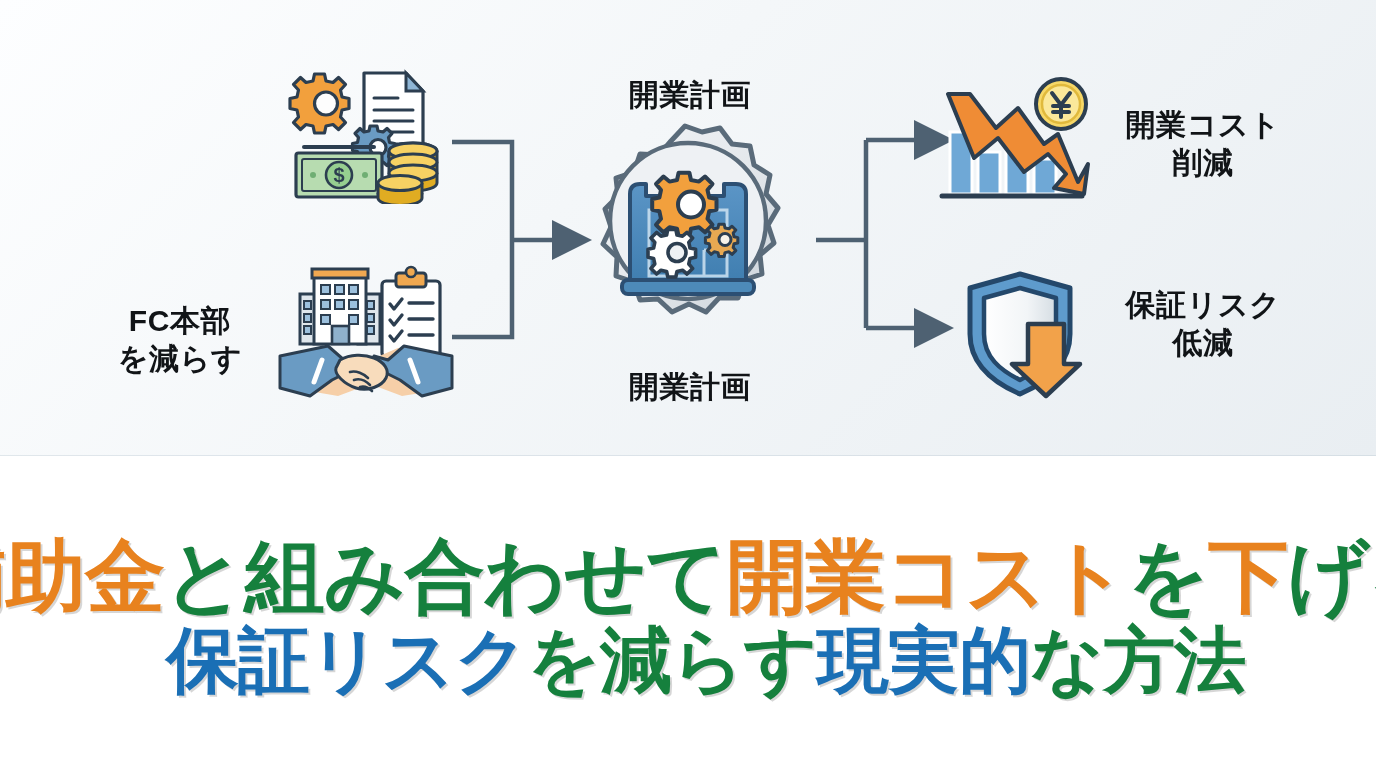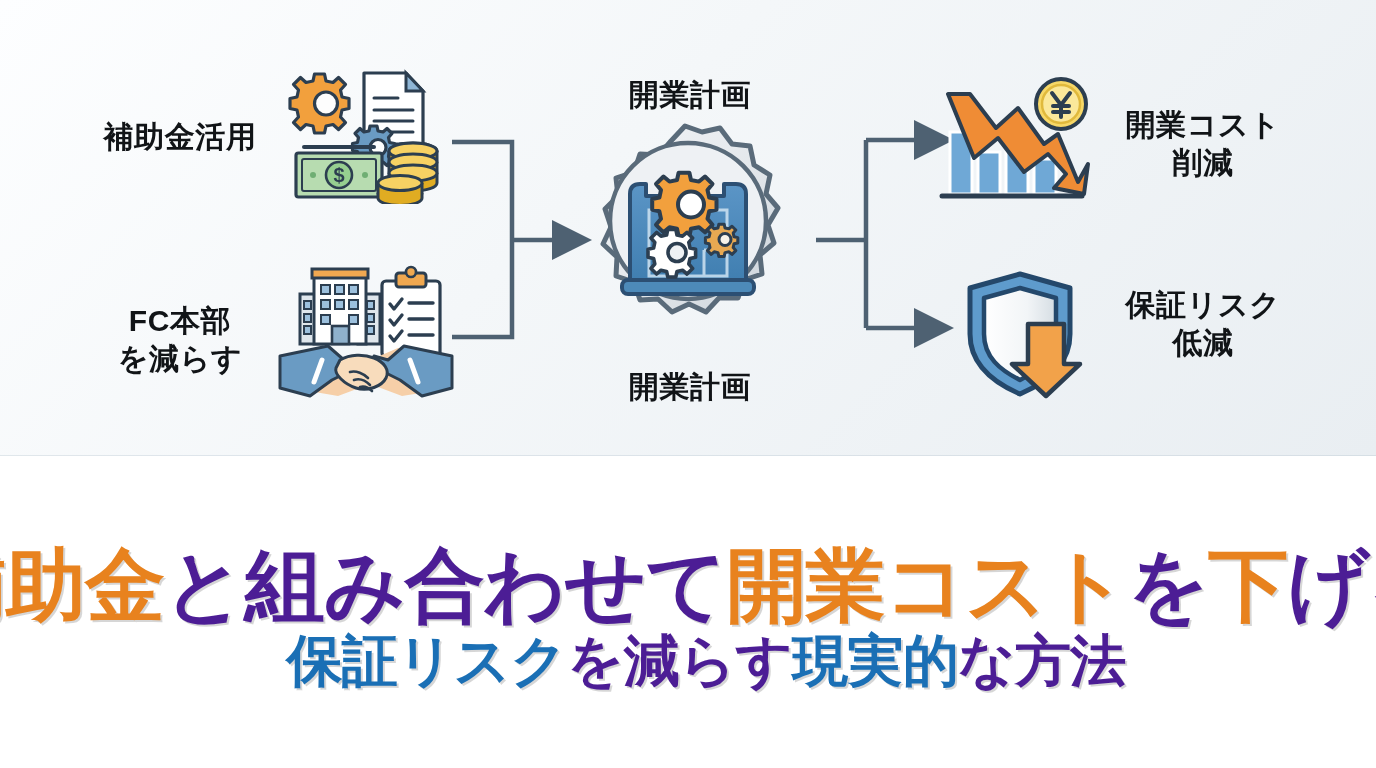--- a/index.html
+++ b/index.html
@@ -111,22 +111,22 @@
   .headline-line {
     font-family: "Liberation Sans", "DejaVu Sans", sans-serif;
     font-weight: 700;
     font-size: 80px;
     line-height: 1.11;
     letter-spacing: -0.012em;
     white-space: nowrap;
     color: #111111;
     text-shadow: 2px 2px 0 rgba(0,0,0,0.16);
   }
-  .headline-line-2 { font-size: 56px; margin-left: 36px; }
-  .hl-black  { color: #4c1d95; }
+  .headline-line-2 { font-size: 72px; margin-left: 36px; }
+  .hl-black  { color: #15803d; }
   .hl-orange { color: #e8821e; }
   .hl-blue   { color: #1a6fb5; }
 </style>
 </head>
 <body>
 
 <div class="canvas">
 
   <div class="diagram-panel">
 
@@ -139,21 +139,20 @@
 
       <path d="M452,142 L512,142 L512,337 L452,337" fill="none" stroke="#4e6172" stroke-width="4.5" stroke-linejoin="miter"></path>
       <path d="M512,240 L556,240" fill="none" stroke="#4e6172" stroke-width="4.5" marker-end="url(#arrowhead)"></path>
 
       <path d="M816,240 L866,240" fill="none" stroke="#4e6172" stroke-width="4.5"></path>
       <path d="M866,140 L866,328" fill="none" stroke="#4e6172" stroke-width="4.5"></path>
       <path d="M866,140 L918,140" fill="none" stroke="#4e6172" stroke-width="4.5" marker-end="url(#arrowhead)"></path>
       <path d="M866,328 L918,328" fill="none" stroke="#4e6172" stroke-width="4.5" marker-end="url(#arrowhead)"></path>
     </svg>
 
-    <div class="node-label label-left-1">補助金活用</div>
 
     <div class="node icon-subsidy">
       <svg viewBox="0 0 166 148" width="166" height="148">
 
         <path d="M82,17 L124,17 L141,35 L141,105 L82,105 Z" fill="#ffffff" stroke="#2c3e50" stroke-width="3.2" stroke-linejoin="round"></path>
         <path d="M124,17 L124,35 L141,35 Z" fill="#8fb6d6" stroke="#2c3e50" stroke-width="3"></path>
         <g stroke="#2c3e50" stroke-width="3" stroke-linecap="round">
           <line x1="92" y1="42" x2="116" y2="42"></line>
           <line x1="92" y1="54" x2="131" y2="54"></line>
           <line x1="92" y1="65" x2="131" y2="65"></line>

